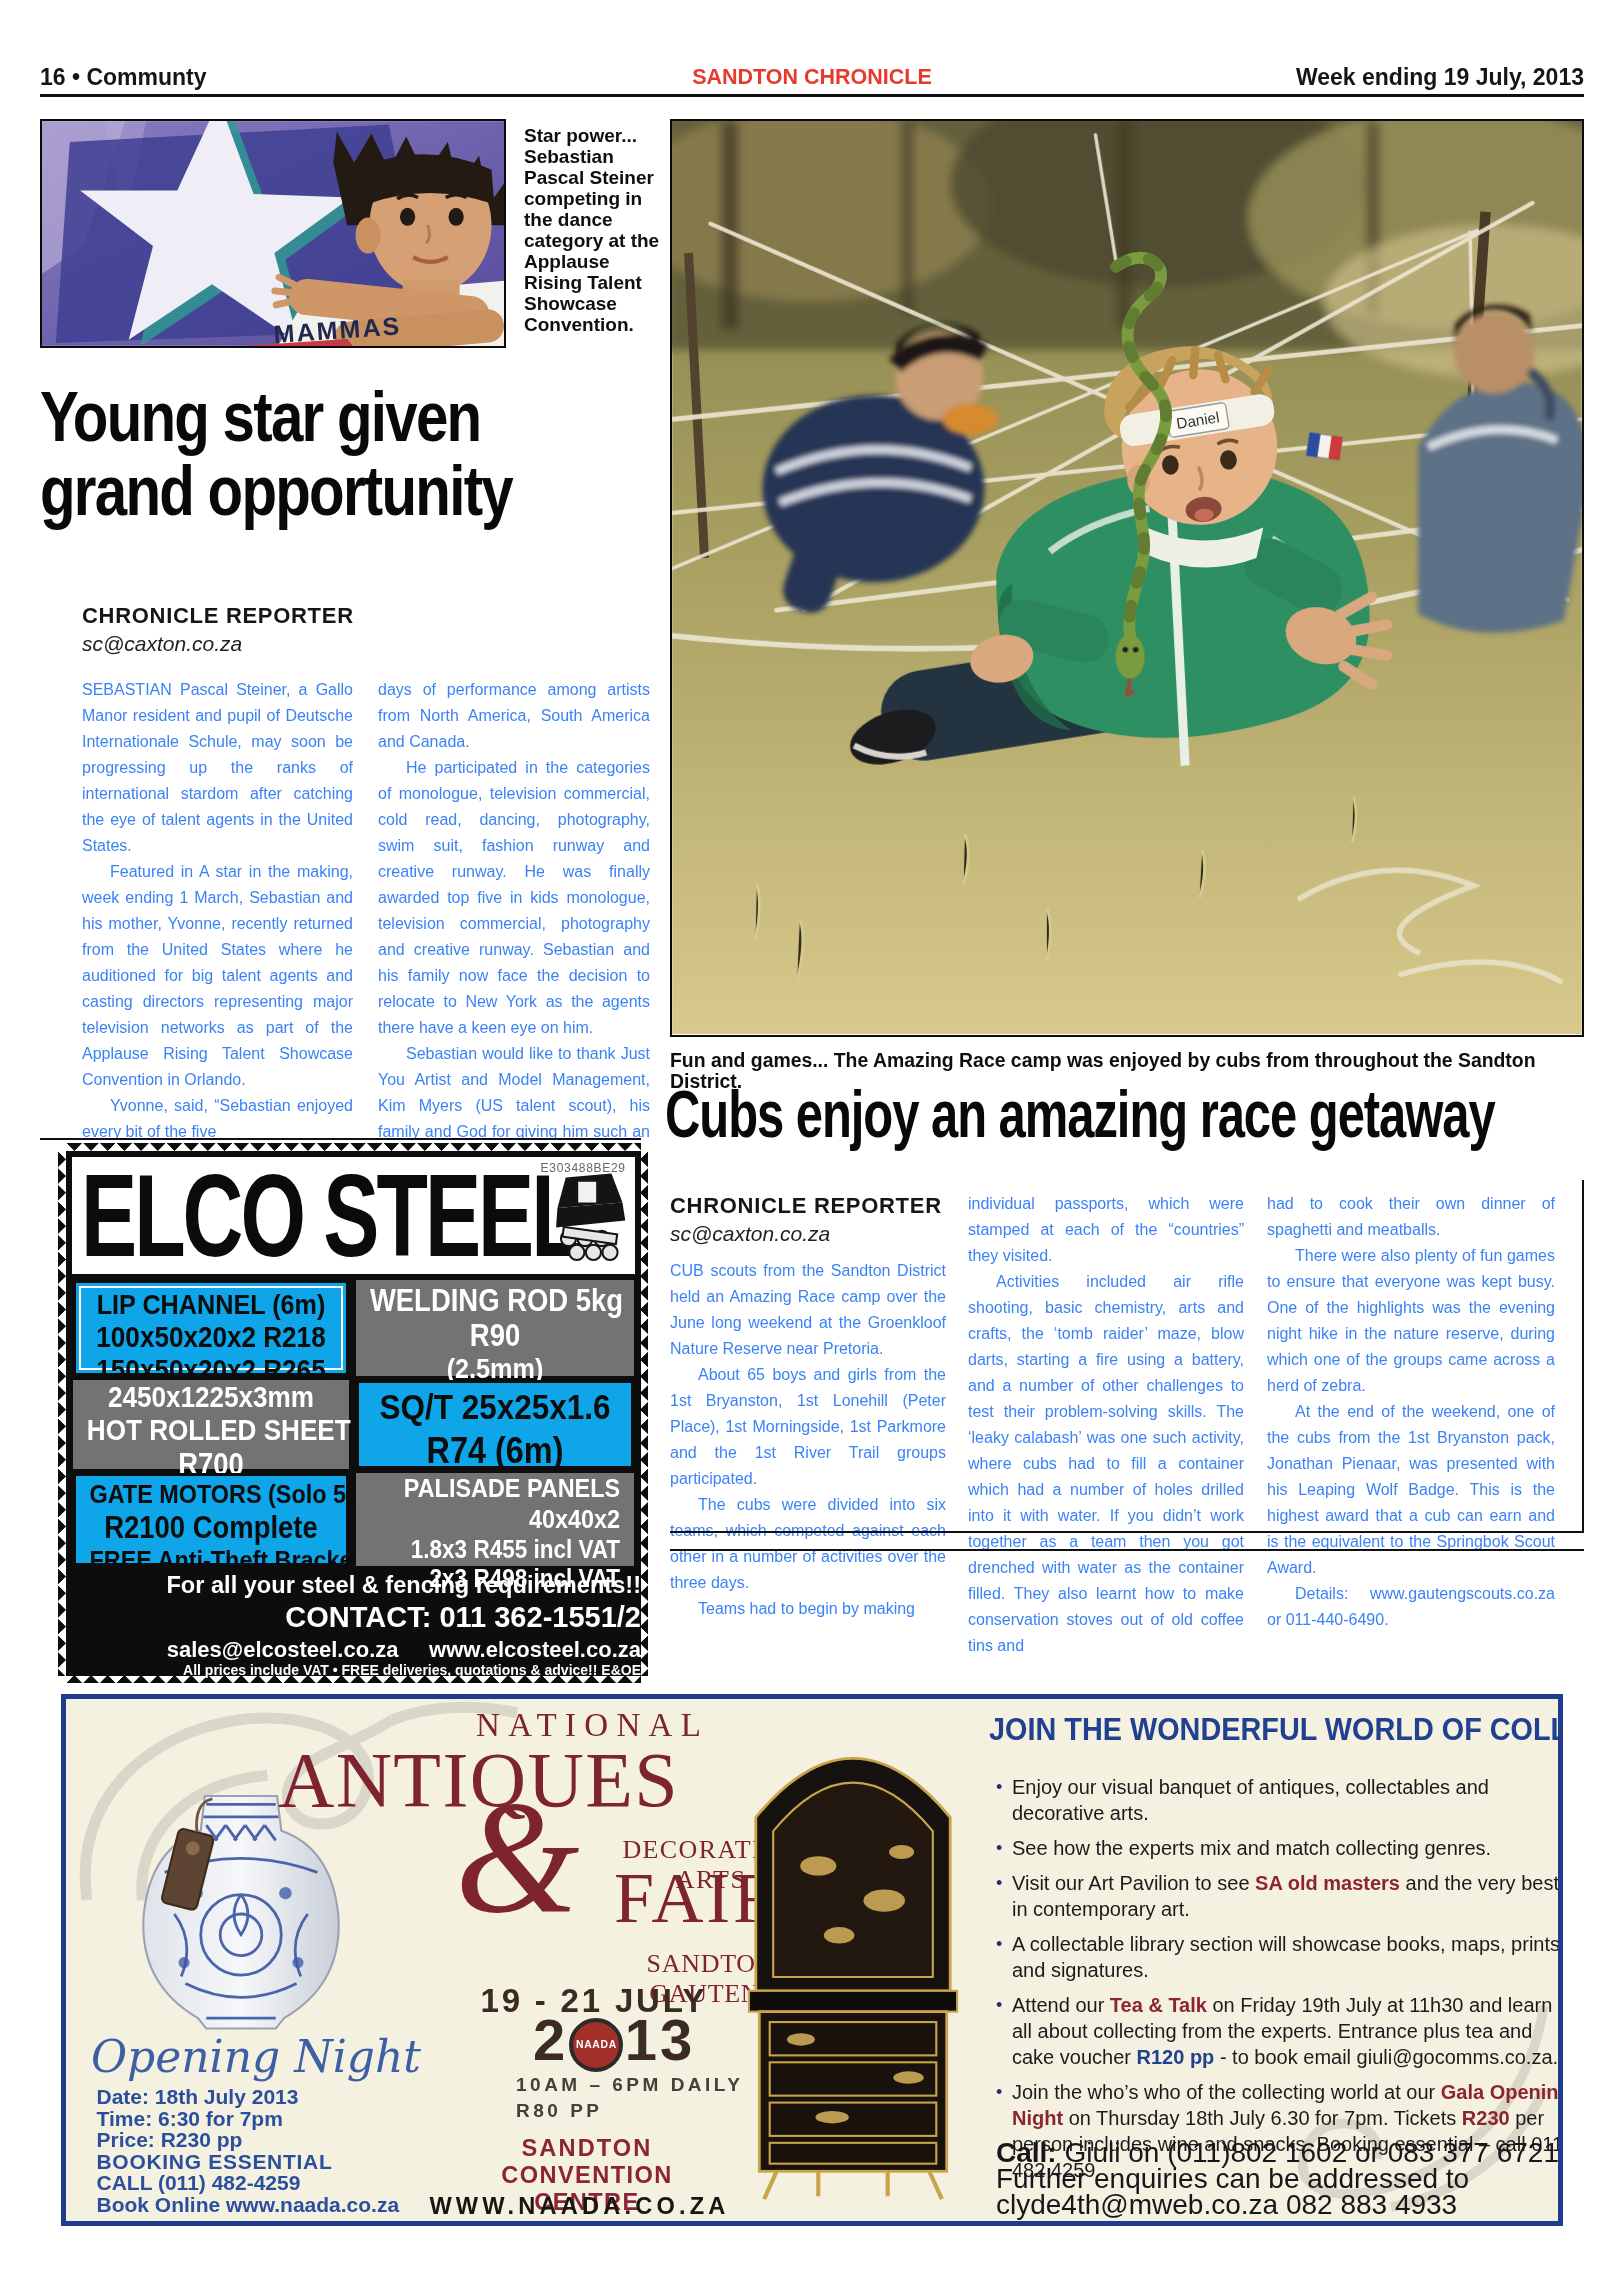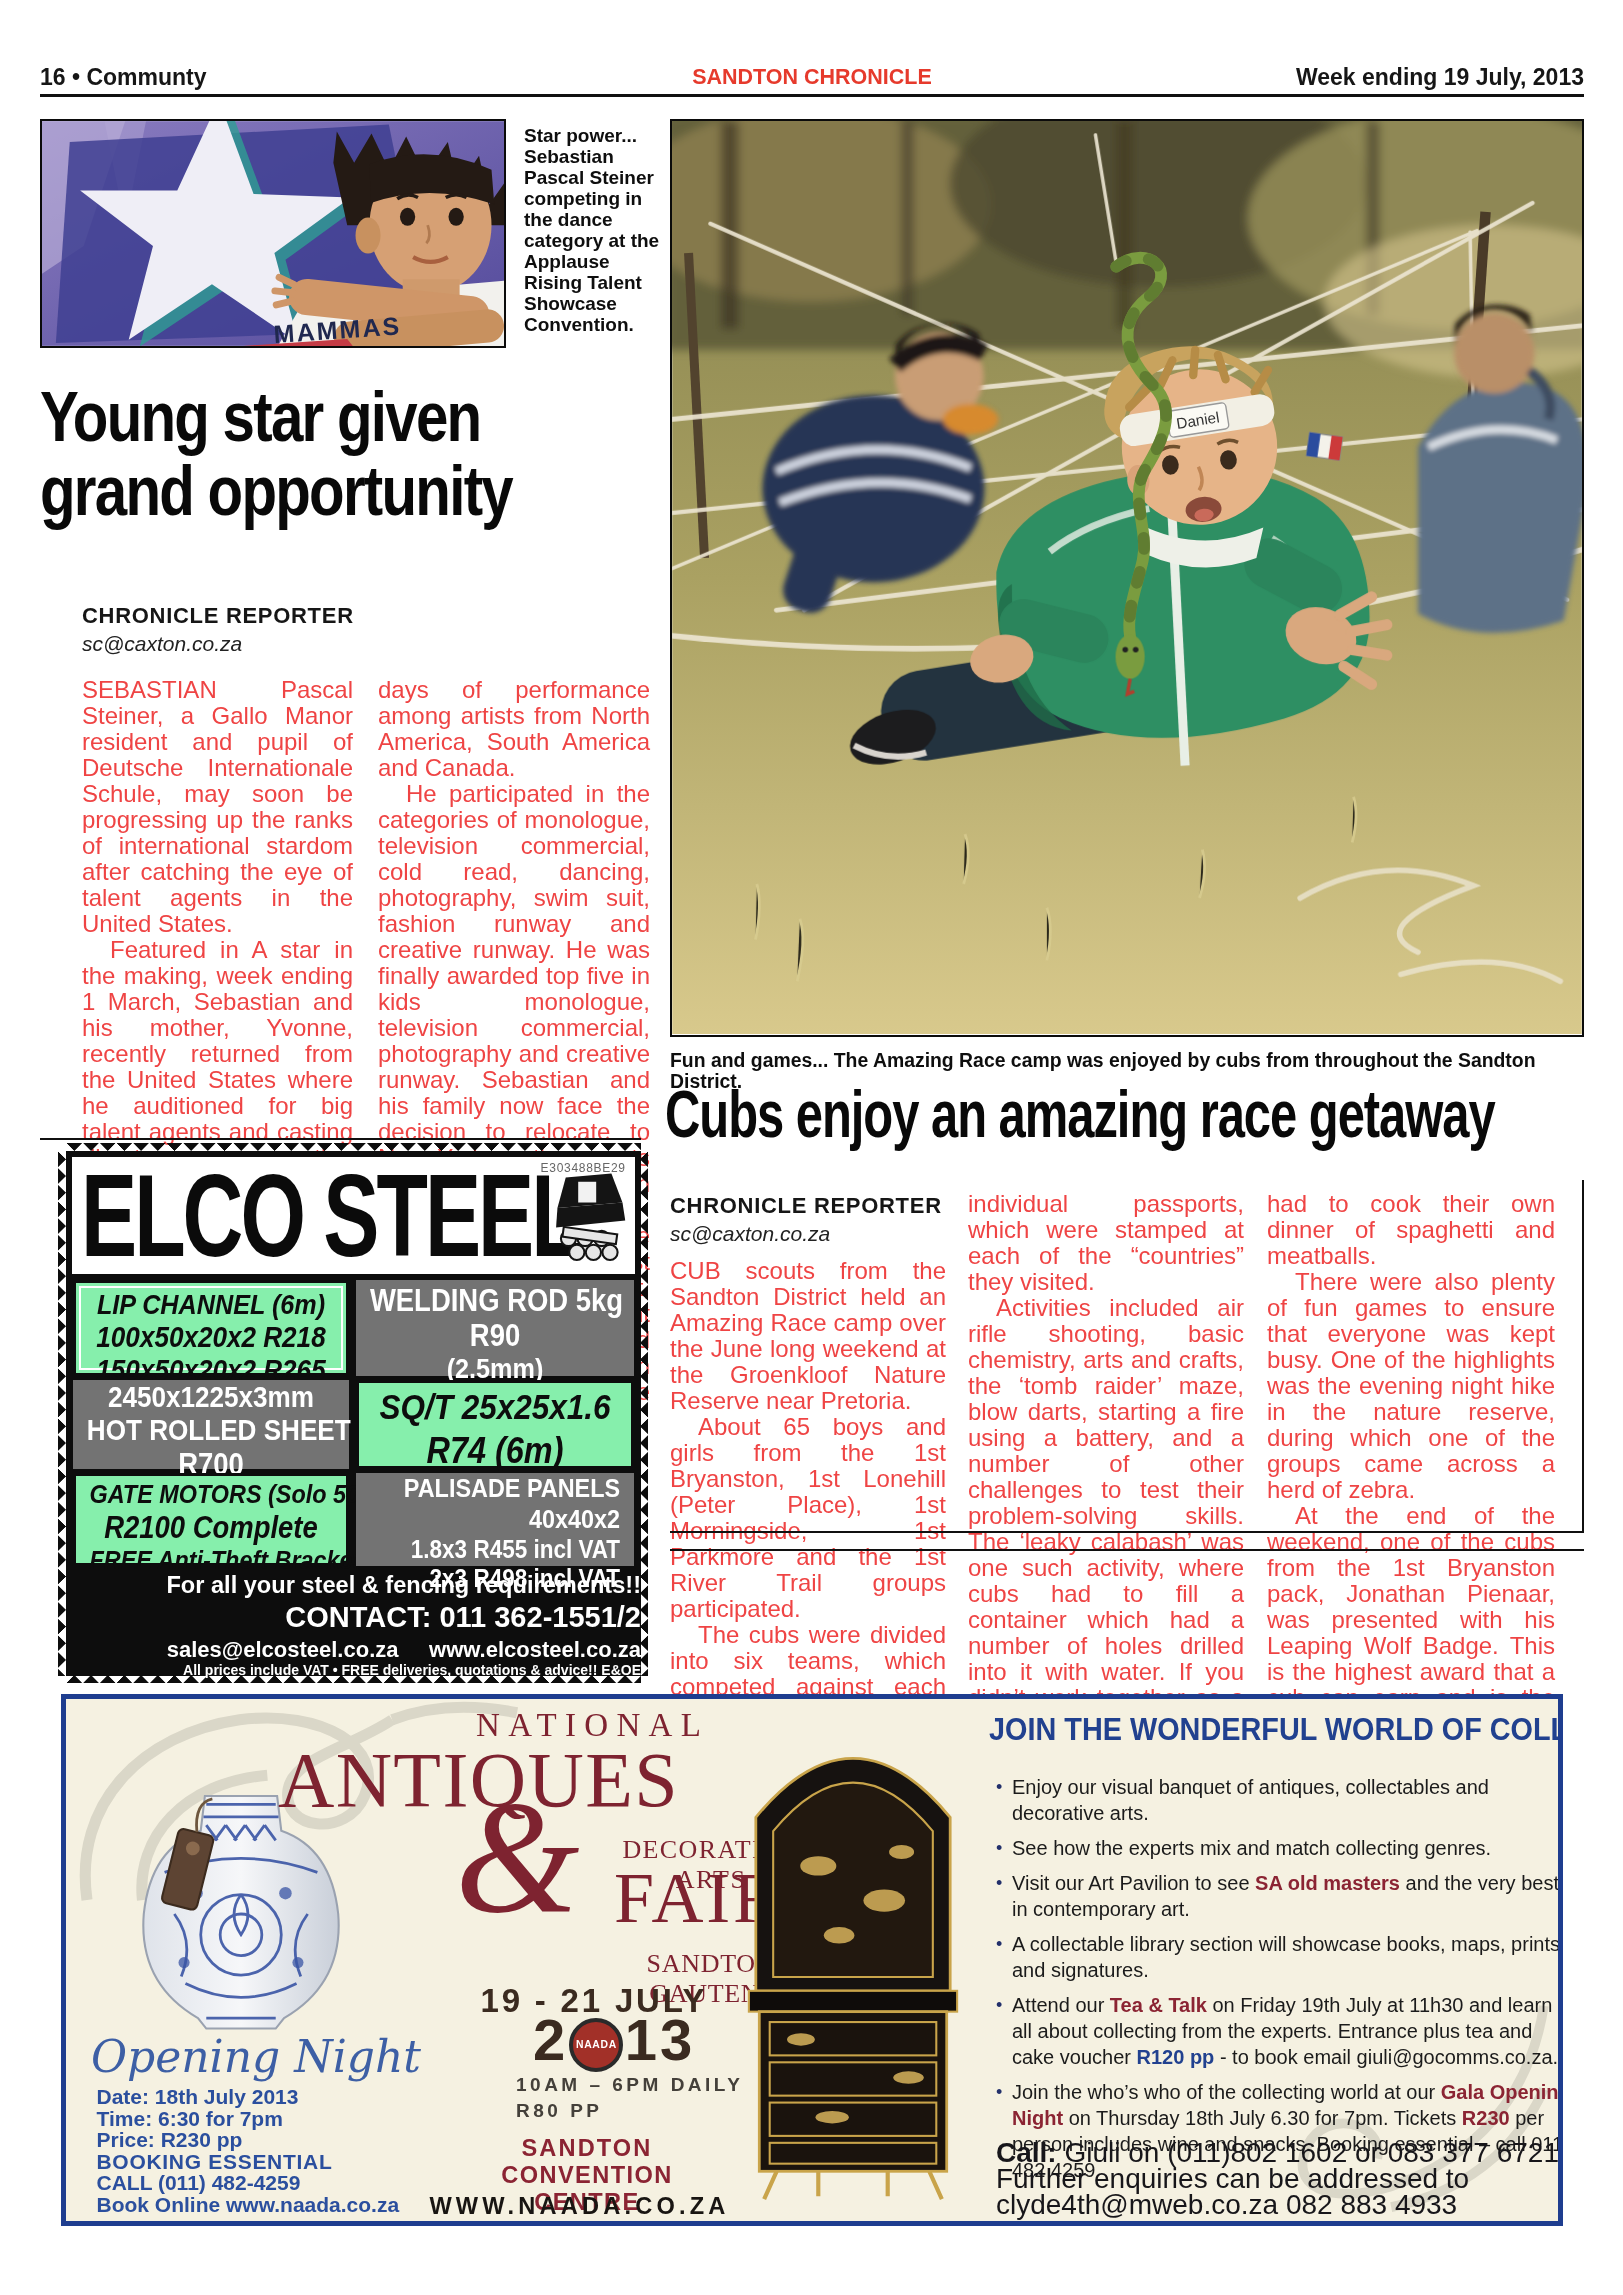--- a/index.html
+++ b/index.html
@@ -9,40 +9,40 @@
   
   .hdr-left{left:40px;top:64px;font-size:23px;font-weight:bold;letter-spacing:0px;}
   .hdr-center{left:0;width:1624px;top:65px;text-align:center;font-size:21.5px;font-weight:bold;color:#e63a2c;letter-spacing:0px;}
   .hdr-right{left:1041px;width:543px;top:64px;text-align:right;font-size:23px;font-weight:bold;}
   .hdr-rule{left:40px;top:94px;width:1544px;height:2.8px;background:#101010;}
   
   .rule{background:#101010;}
   .byline{font-size:22px;font-weight:800;letter-spacing:0.7px;}
   .bymail{font-size:21px;font-style:italic;color:#222;}
   .cap{font-size:19px;line-height:21px;font-weight:bold;color:#0e0e0e;}
-  .body-col{font-size:24px;line-height:26px;text-align:justify;color:#ef4444;}
+  .body-col{font-size:16px;line-height:26px;text-align:justify;color:#3b82f6;}
   .body-col p{margin:0;text-indent:28px;}
   .body-col p.first{text-indent:0;}
   .cond{display:inline-block;transform-origin:left top;}
   .photo-frame{border:2.1px solid #0b0b0b;box-sizing:border-box;}
   
   .headline1{left:40px;top:380px;font-weight:800;font-size:71px;line-height:74px;color:#090909;letter-spacing:-2.1px;white-space:nowrap;}
   .headline2{left:665px;top:1075px;font-weight:800;font-size:67px;color:#090909;letter-spacing:-1.4px;white-space:nowrap;}
   
   .elco{left:66px;top:1151px;width:575px;height:525px;background:#0d0d0d;}
   .zz{position:absolute;}
   .zz.t{left:0;right:0;top:-7.6px;height:8.3px;background:conic-gradient(from -45deg at 50% 100%, #0d0d0d 90deg, rgba(0,0,0,0) 0) 0 0 / 16.7px 8.3px repeat-x;}
   .zz.b{left:0;right:0;bottom:-7.6px;height:8.3px;background:conic-gradient(from 135deg at 50% 0, #0d0d0d 90deg, rgba(0,0,0,0) 0) 0 0 / 16.7px 8.3px repeat-x;}
   .zz.l{top:0;bottom:0;left:-7.6px;width:8.3px;background:conic-gradient(from 225deg at 100% 50%, #0d0d0d 90deg, rgba(0,0,0,0) 0) 0 0 / 8.3px 16.7px repeat-y;}
   .zz.r{top:0;bottom:0;right:-7.6px;width:8.3px;background:conic-gradient(from 45deg at 0 50%, #0d0d0d 90deg, rgba(0,0,0,0) 0) 0 0 / 8.3px 16.7px repeat-y;}
   .elco-head{position:absolute;left:5.6px;top:5.6px;right:5.6px;height:117px;background:#ffffff;}
   .elco-code{position:absolute;right:9.7px;top:4.2px;font-size:12px;color:#666;letter-spacing:0.7px;}
   .elco-title{position:absolute;left:9.7px;top:7px;font-size:117px;font-weight:800;letter-spacing:-4.2px;color:#0b0b0b;line-height:104px;white-space:nowrap;transform:scaleX(.72);transform-origin:left top;}
   .ebox{position:absolute;box-sizing:border-box;text-align:center;font-weight:800;}
-  .ebox.white{background:#86efac;color:#0d0d0d;font-style:italic;}
+  .ebox.white{background:#0ea5e9;color:#0d0d0d;}
   .ebox.black{background:#737373;color:#ffffff;}
   .eline{display:block;white-space:nowrap;transform:scaleX(.9);transform-origin:center;}
   .elco-bottom{position:absolute;left:0;right:0;text-align:right;color:#fff;font-weight:800;white-space:nowrap;}
   
   .naada{left:61px;top:1694px;width:1502px;height:532px;background:#f5f1e1;border:5.6px solid #1e3d8f;box-sizing:border-box;overflow:hidden;}
   .serifT{font-family:"Liberation Serif", serif;color:#7e2330;}
   .nd{position:absolute;}
   .bullet-item{display:flex;gap:9.7px;font-size:20px;line-height:26px;color:#1b1b1b;margin-bottom:9px;}
   .bullet-dot{color:#22306b;font-size:18px;line-height:26px;}
   .red-b{color:#8b2433;font-weight:bold;}

